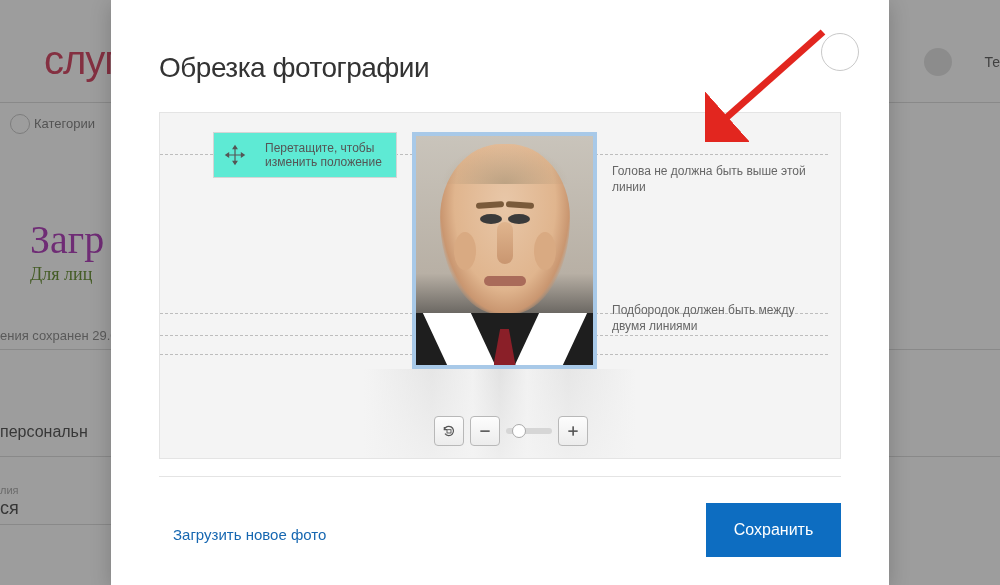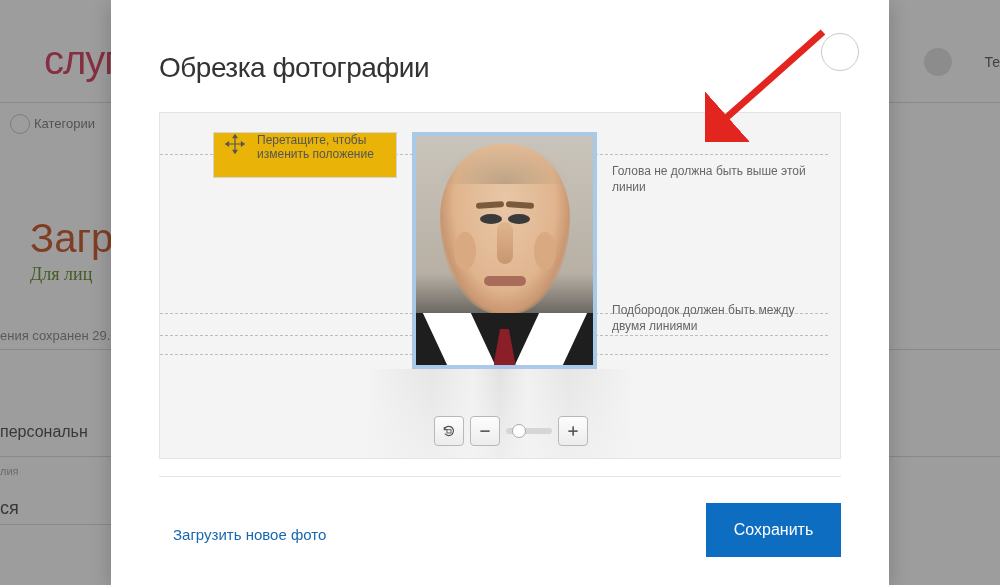--- a/index.html
+++ b/index.html
@@ -24,27 +24,27 @@
     .bg-hr { position: absolute; left:0; right:0; top: 102px; height:1px; background:#d6d6d6;}
     .bg-breadcrumb {
       position: absolute; left: 10px; top: 116px;
       font-size: 13px; color: #6b6b6b;
       padding-left: 24px;
     }
     .bg-breadcrumb::before {
       content:""; position:absolute; left:0; top:-2px; width:18px; height:18px;
       border:1px solid #bdbdbd; border-radius:50%;
     }
-    .bg-title { position:absolute; left:30px; top:216px; font-size:40px; color:#c2410c; font-weight:300;}
+    .bg-title { position:absolute; left:30px; top:216px; font-size:40px; color:#a21caf; font-weight:300;font-family:Liberation Serif, serif;}
     .bg-sub { position:absolute; left:30px; top:264px; font-size:18px; color:#4d7c0f;font-family:Liberation Serif, serif;}
     .bg-save { position:absolute; left:0; top:328px; font-size:13px; color:#777;}
     .bg-pers { position:absolute; left:0; top:423px; font-size:16px; color:#333;}
     .bg-line2 { position:absolute; left:0; right:0; top:456px; height:1px; background:#d6d6d6;}
     .bg-line3 { position:absolute; left:0; right:0; top:349px; height:1px; background:#d6d6d6;}
-    .bg-field-label{position:absolute;left:0;top:465px;font-size:11px;color:#999;}
+    .bg-field-label{position:absolute;left:0;top:484px;font-size:11px;color:#999;}
     .bg-field-val{position:absolute;left:0;top:498px;font-size:18px;color:#333;}
     .bg-field-line{position:absolute;left:0;top:524px;width:120px;height:1px;background:#d6d6d6;}
     .bg-avatar {
       position: absolute; right: 48px; top: 48px; width: 28px; height: 28px;
       background: #ddd; border-radius: 50%;
     }
     .bg-user { position:absolute; right:0; top:54px; font-size:14px; color:#444;}
     .scrim {
       position: absolute; inset: 0;
       background: rgba(60,60,60,0.5);
@@ -71,22 +71,22 @@
     .crop-area {
       position: absolute; left:48px; top:112px;
       width: 682px; height: 347px;
       background: #f4f4f4;
       border:1px solid #e4e4e4;
       overflow: hidden;
     }
     .drag-hint {
       position: absolute; left: 53px; top: 19px;
       width: 184px; height: 46px;
-      background: #eab308; border:1px solid #d5d5d5;
-      display:flex; align-items:flex-start; gap:11px; padding: 0 10px;
+      background: #5eead4; border:1px solid #d5d5d5;
+      display:flex; align-items:center; gap:19px; padding: 0 10px;
       font-size:12px; color:#555; line-height:1.2;
     }
     .move-icon svg { width:22px; height:22px; display:block; }
     .photo-frame {
       position: absolute; left: 252px; top: 19px;
       width: 185px; height: 237px;
       border: 4px solid #a8c9e8;
       background: #444;
       overflow:hidden;
     }

